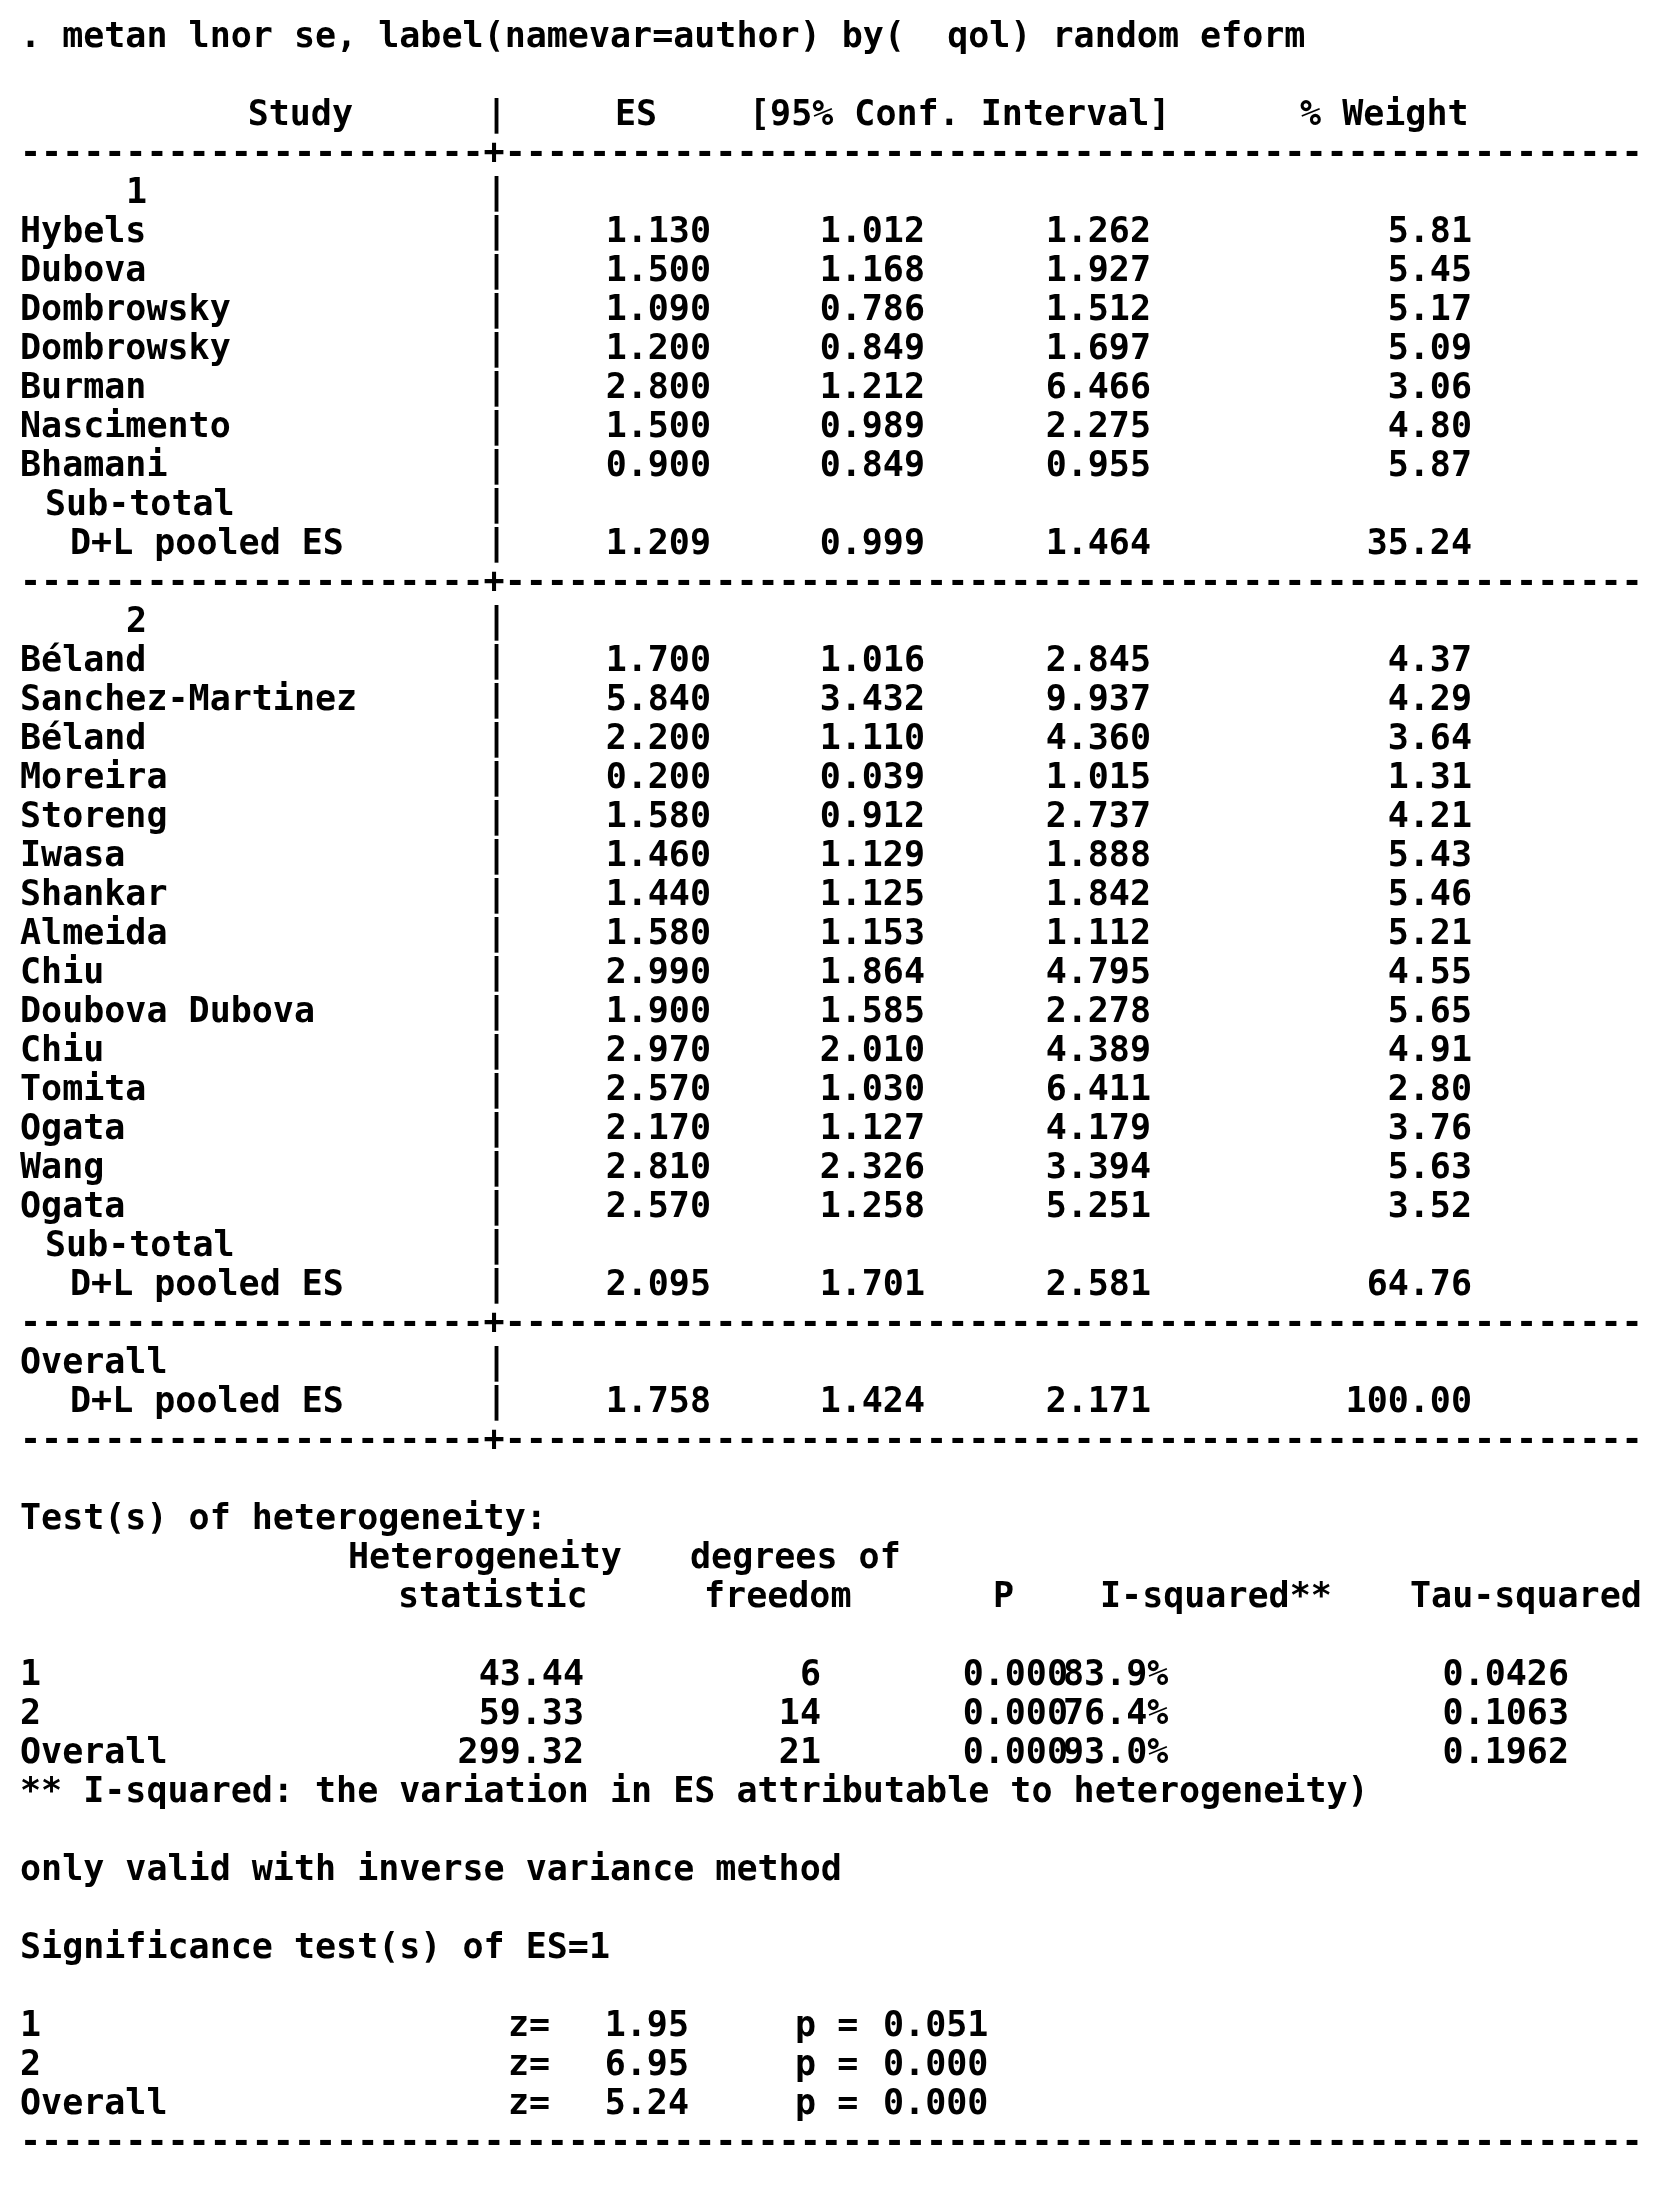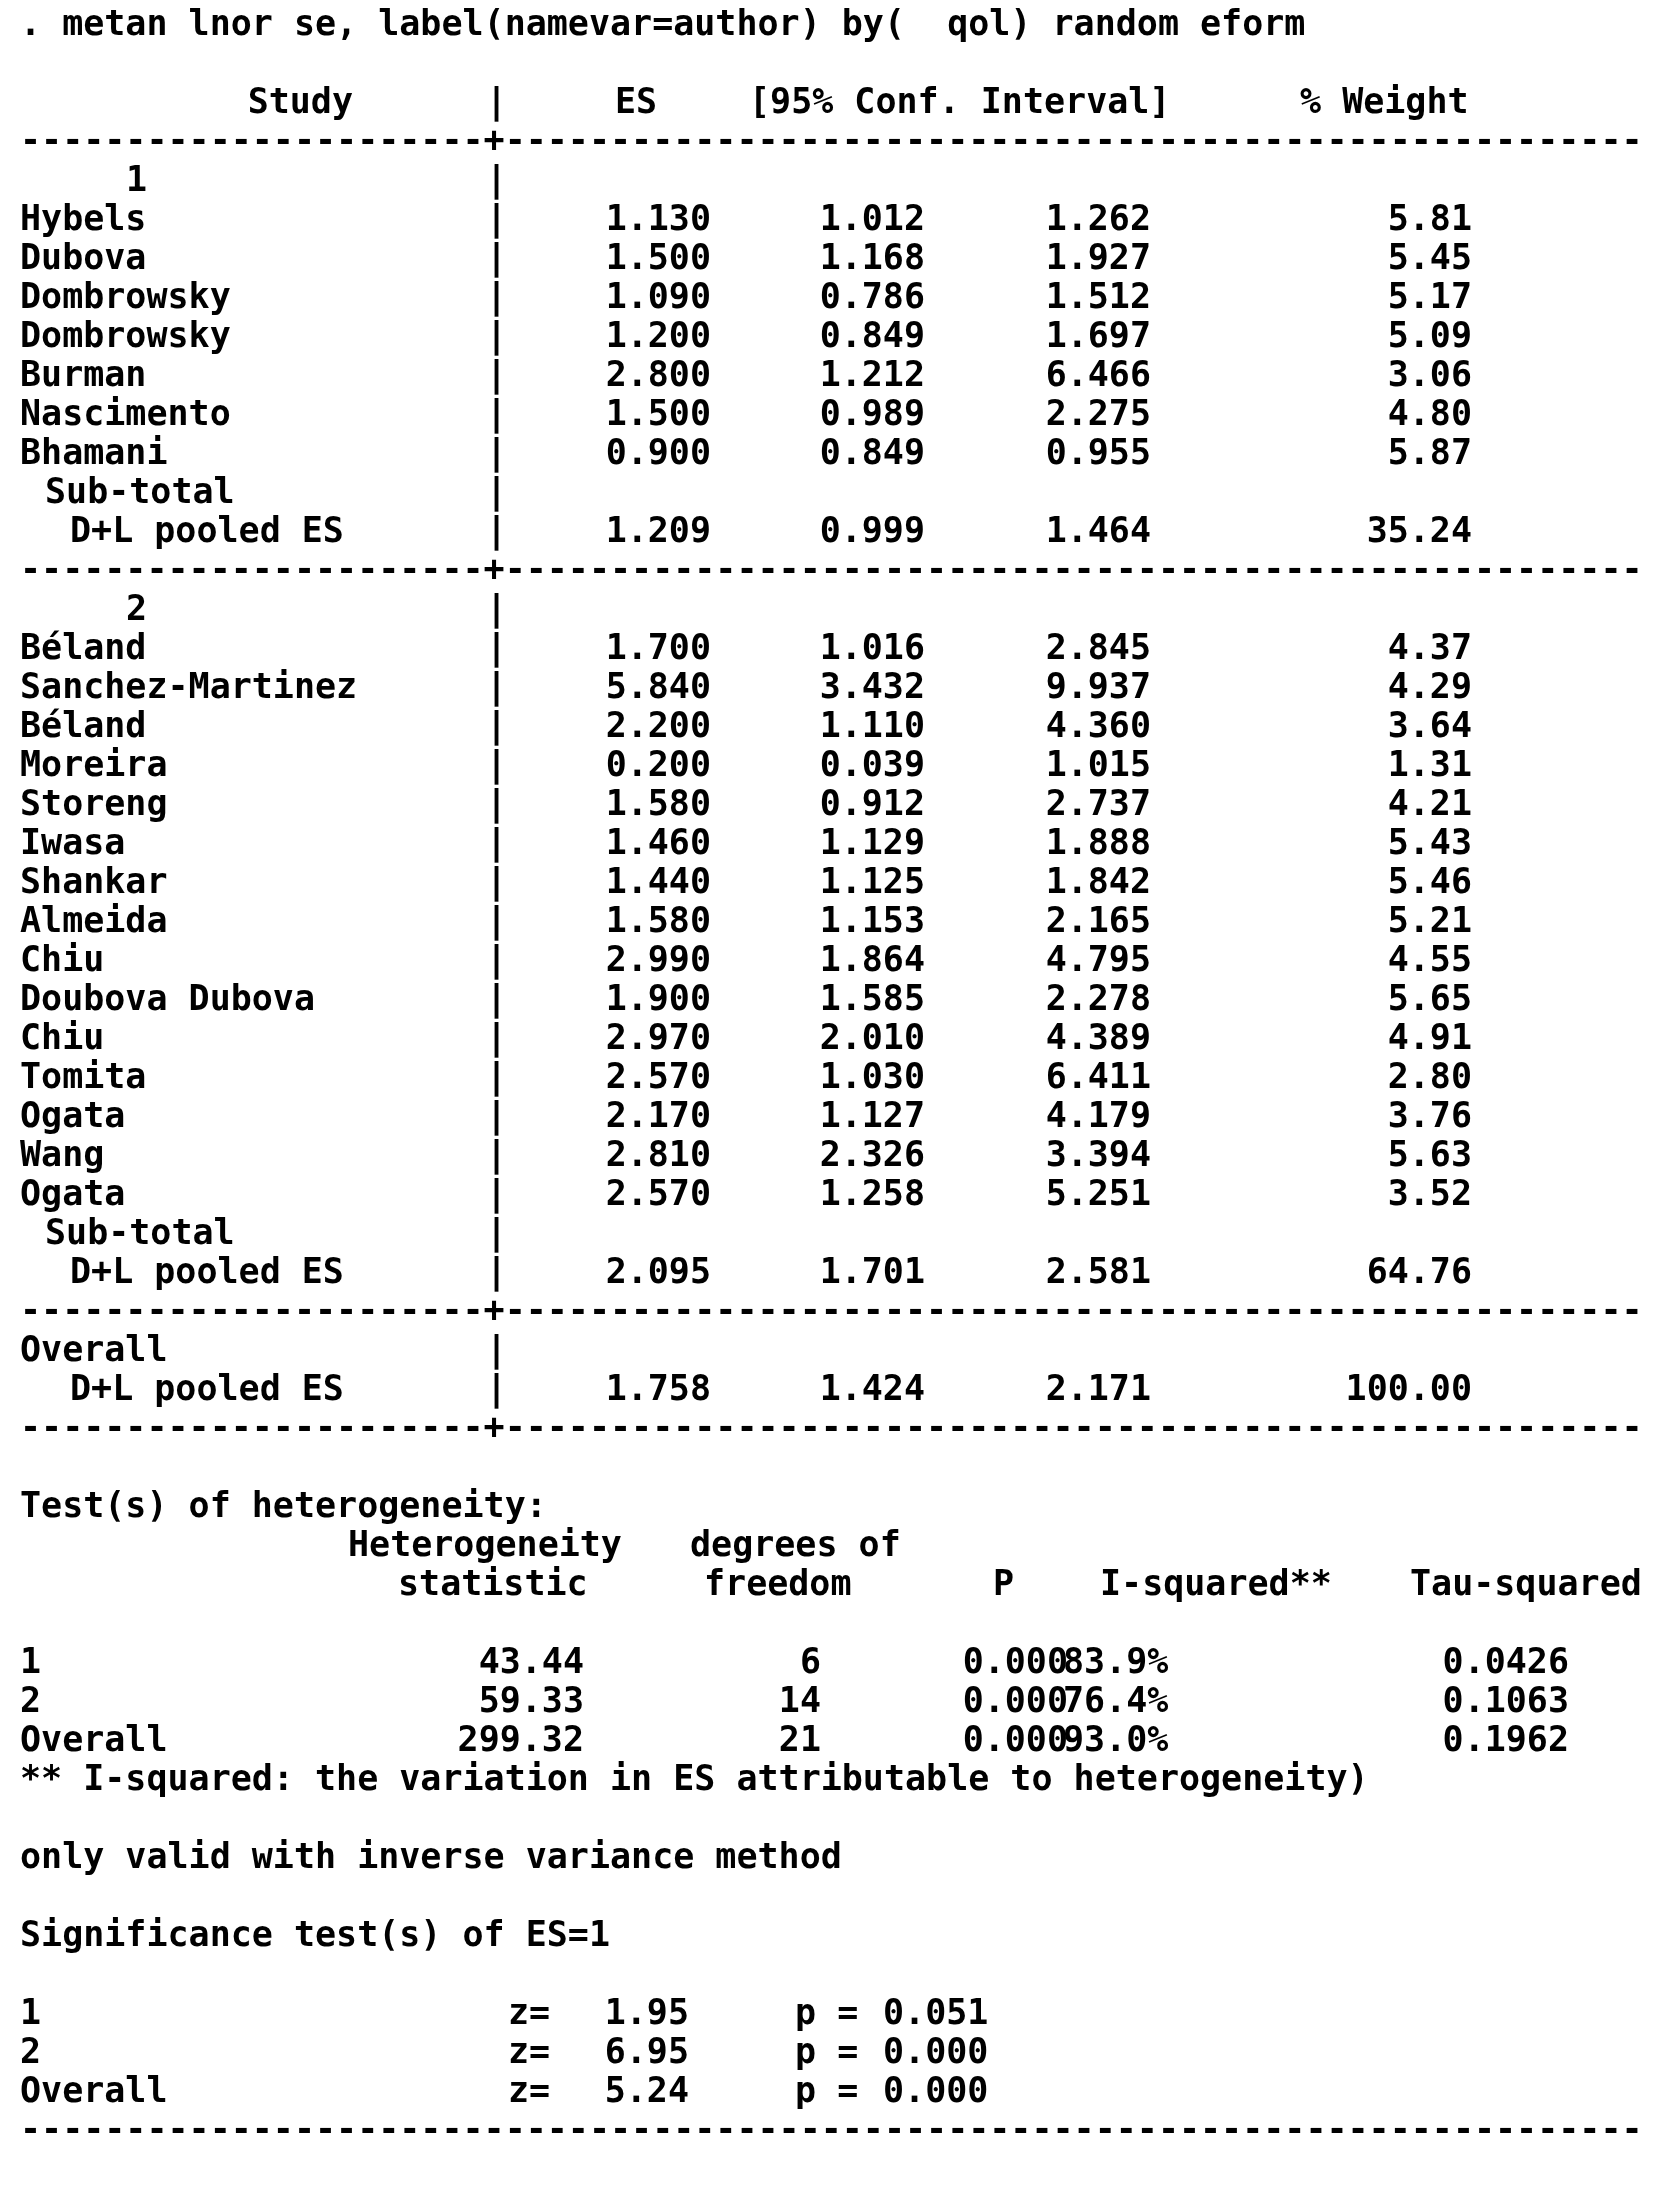--- a/index.html
+++ b/index.html
@@ -3,21 +3,21 @@
 <meta charset="utf-8">
 <style>
   * { box-sizing: border-box; }
   html, body { margin: 0; padding: 0; }
   body {
     width: 1678px; height: 2205px; overflow: hidden;
     background: #ffffff; color: #000000;
     font-family: "DejaVu Sans Mono", "Liberation Mono", monospace;
     font-weight: bold; font-size: 35px;
   }
-  .console { position: relative; padding-top: 4px; }
+  .console { position: relative; padding-top: 16px; }
   .line { position: relative; height: 39px; white-space: pre; }
   .c { position: absolute; top: 0; line-height: 39px; }
 
   
   .x-study { left: 20px; }
   .x-g     { left: 126px; }
   .x-sub   { left: 45px; }
   .x-dl    { left: 70px; }
   .x-pipe  { left: 486px; }
   .x-es    { left: 486px;  width: 225px; text-align: right; }
@@ -105,21 +105,21 @@
       <span class="c x-pipe">|</span>
     </div>
     <div>
         <div class="line"><span class="c x-study">Béland</span><span class="c x-pipe">|</span><span class="c x-es">1.700</span><span class="c x-lo">1.016</span><span class="c x-hi">2.845</span><span class="c x-wt">4.37</span></div>
         <div class="line"><span class="c x-study">Sanchez-Martinez</span><span class="c x-pipe">|</span><span class="c x-es">5.840</span><span class="c x-lo">3.432</span><span class="c x-hi">9.937</span><span class="c x-wt">4.29</span></div>
         <div class="line"><span class="c x-study">Béland</span><span class="c x-pipe">|</span><span class="c x-es">2.200</span><span class="c x-lo">1.110</span><span class="c x-hi">4.360</span><span class="c x-wt">3.64</span></div>
         <div class="line"><span class="c x-study">Moreira</span><span class="c x-pipe">|</span><span class="c x-es">0.200</span><span class="c x-lo">0.039</span><span class="c x-hi">1.015</span><span class="c x-wt">1.31</span></div>
         <div class="line"><span class="c x-study">Storeng</span><span class="c x-pipe">|</span><span class="c x-es">1.580</span><span class="c x-lo">0.912</span><span class="c x-hi">2.737</span><span class="c x-wt">4.21</span></div>
         <div class="line"><span class="c x-study">Iwasa</span><span class="c x-pipe">|</span><span class="c x-es">1.460</span><span class="c x-lo">1.129</span><span class="c x-hi">1.888</span><span class="c x-wt">5.43</span></div>
         <div class="line"><span class="c x-study">Shankar</span><span class="c x-pipe">|</span><span class="c x-es">1.440</span><span class="c x-lo">1.125</span><span class="c x-hi">1.842</span><span class="c x-wt">5.46</span></div>
-        <div class="line"><span class="c x-study">Almeida</span><span class="c x-pipe">|</span><span class="c x-es">1.580</span><span class="c x-lo">1.153</span><span class="c x-hi">2.165</span><span class="c x-wt">5.21</span></div>
+        <div class="line"><span class="c x-study">Almeida</span><span class="c x-pipe">|</span><span class="c x-es">1.580</span><span class="c x-lo">1.153</span><span class="c x-hi">1.112</span><span class="c x-wt">5.21</span></div>
         <div class="line"><span class="c x-study">Chiu</span><span class="c x-pipe">|</span><span class="c x-es">2.990</span><span class="c x-lo">1.864</span><span class="c x-hi">4.795</span><span class="c x-wt">4.55</span></div>
         <div class="line"><span class="c x-study">Doubova Dubova</span><span class="c x-pipe">|</span><span class="c x-es">1.900</span><span class="c x-lo">1.585</span><span class="c x-hi">2.278</span><span class="c x-wt">5.65</span></div>
         <div class="line"><span class="c x-study">Chiu</span><span class="c x-pipe">|</span><span class="c x-es">2.970</span><span class="c x-lo">2.010</span><span class="c x-hi">4.389</span><span class="c x-wt">4.91</span></div>
         <div class="line"><span class="c x-study">Tomita</span><span class="c x-pipe">|</span><span class="c x-es">2.570</span><span class="c x-lo">1.030</span><span class="c x-hi">6.411</span><span class="c x-wt">2.80</span></div>
         <div class="line"><span class="c x-study">Ogata</span><span class="c x-pipe">|</span><span class="c x-es">2.170</span><span class="c x-lo">1.127</span><span class="c x-hi">4.179</span><span class="c x-wt">3.76</span></div>
         <div class="line"><span class="c x-study">Wang</span><span class="c x-pipe">|</span><span class="c x-es">2.810</span><span class="c x-lo">2.326</span><span class="c x-hi">3.394</span><span class="c x-wt">5.63</span></div>
         <div class="line"><span class="c x-study">Ogata</span><span class="c x-pipe">|</span><span class="c x-es">2.570</span><span class="c x-lo">1.258</span><span class="c x-hi">5.251</span><span class="c x-wt">3.52</span></div>
       </div>
     <div class="line">
       <span class="c x-sub">Sub-total</span>

